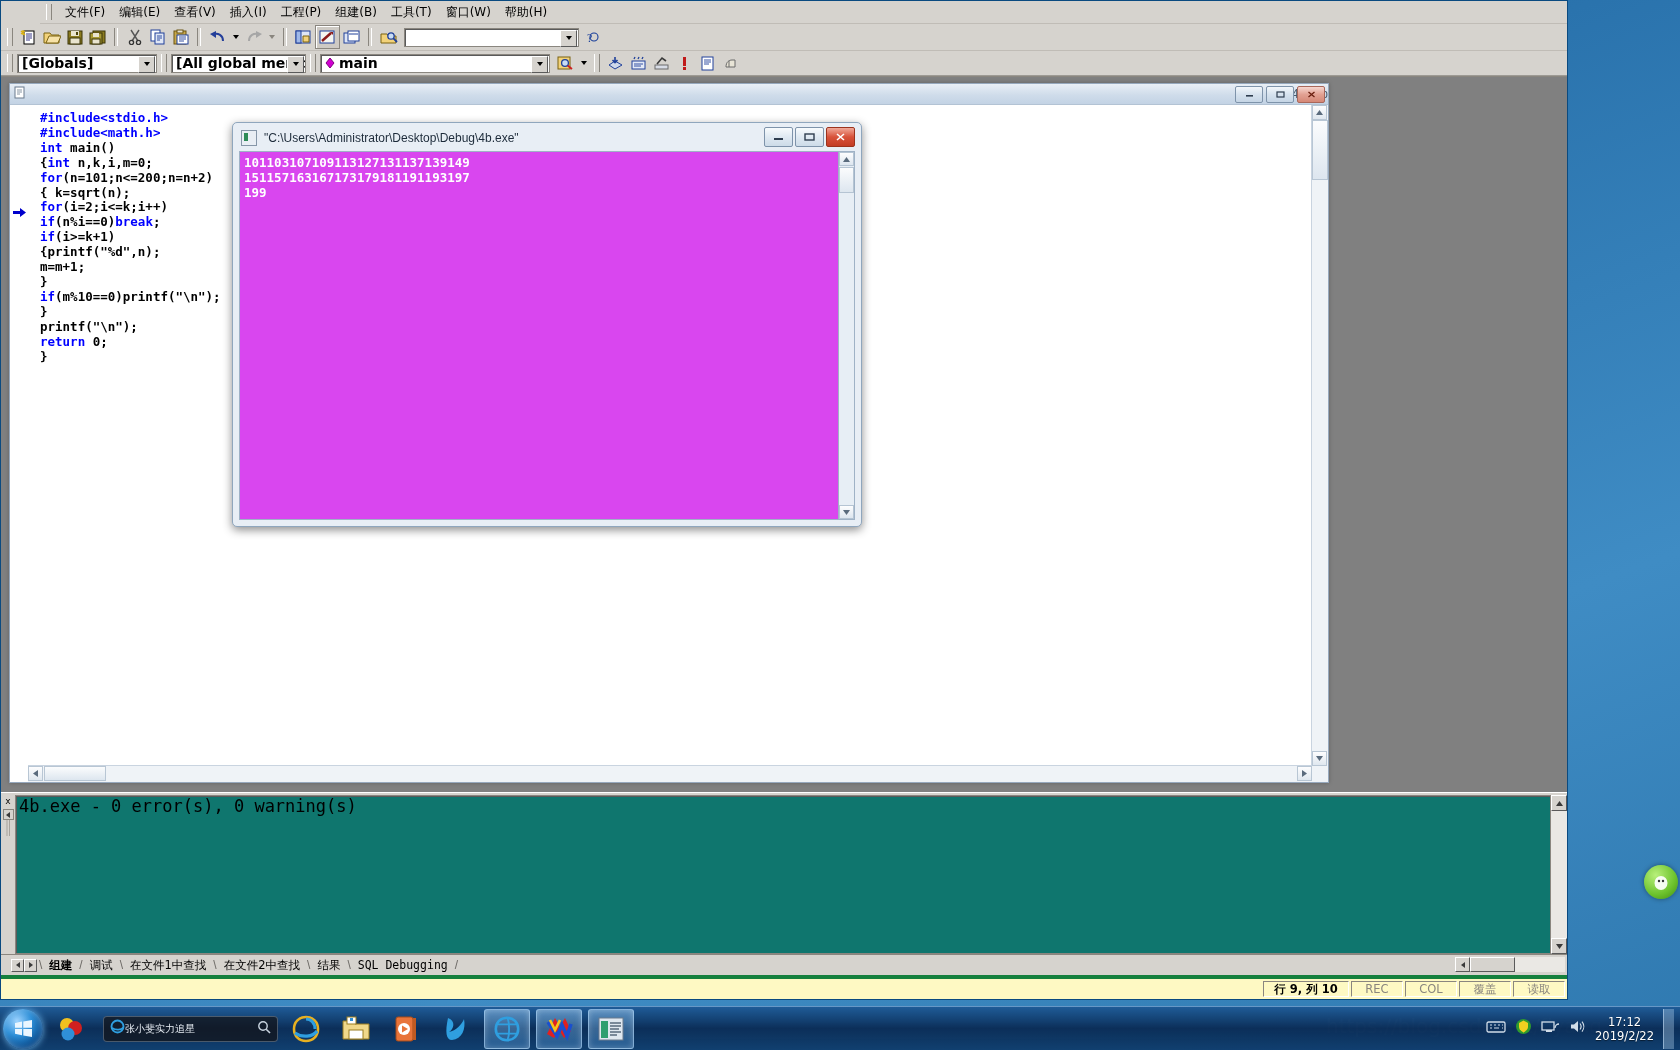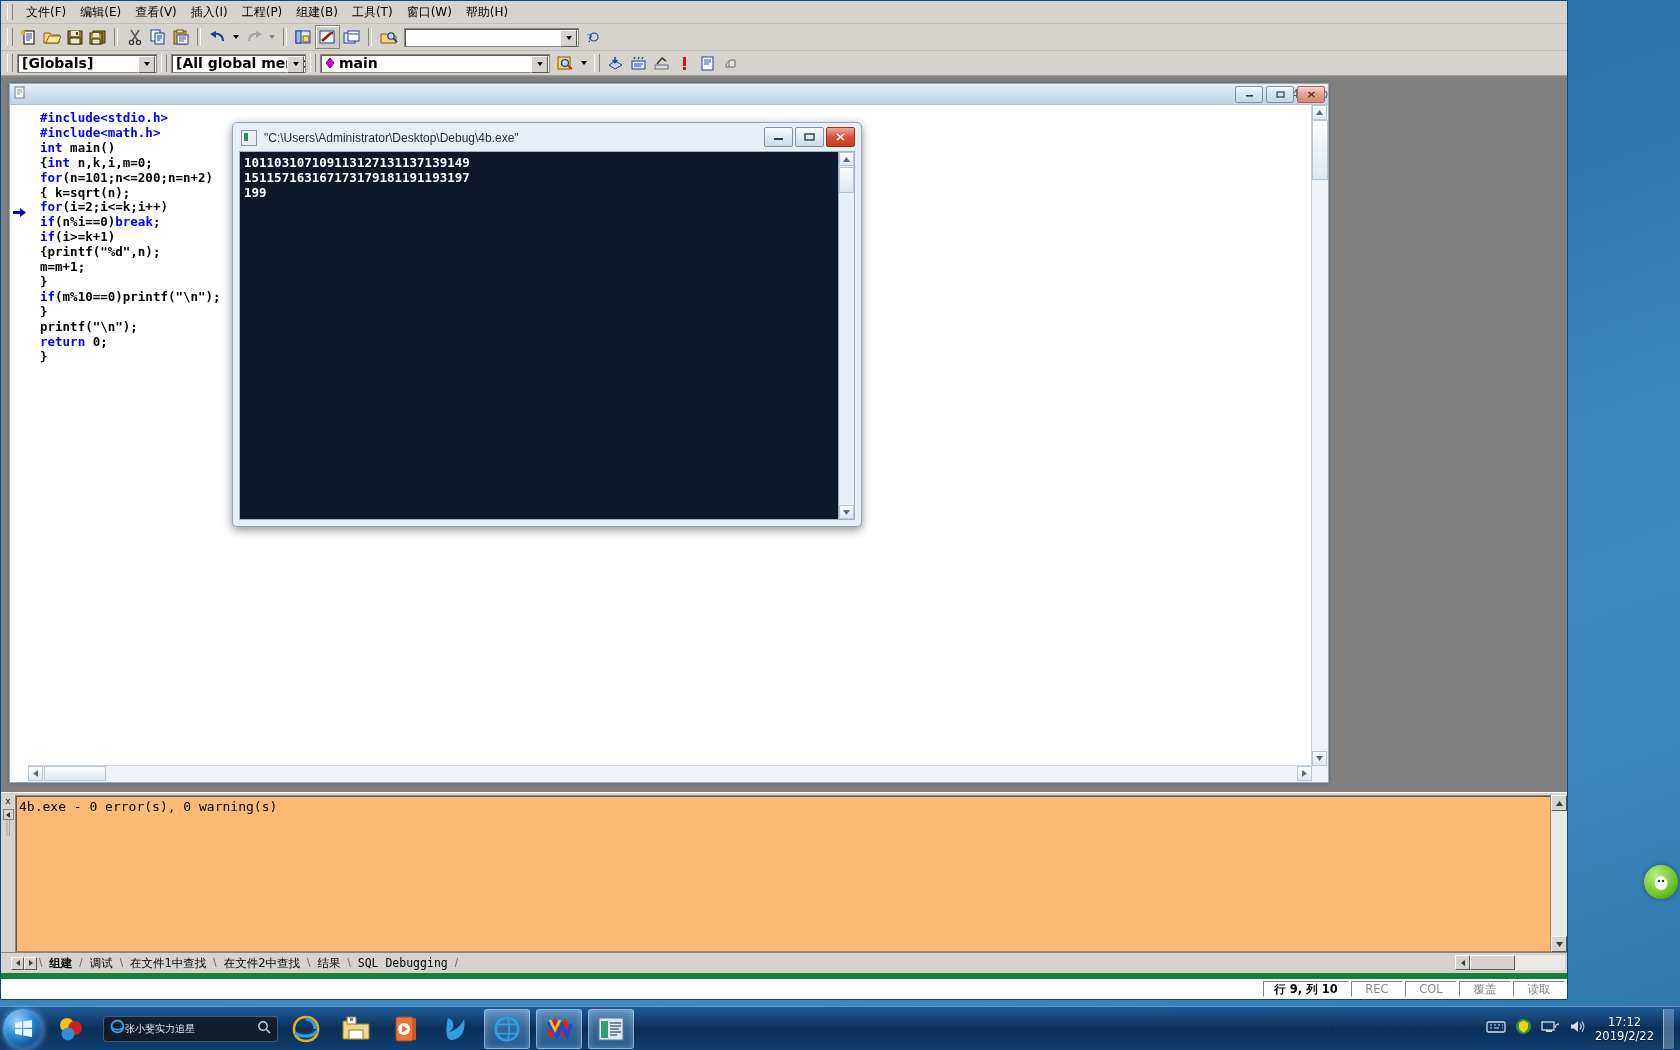--- a/index.html
+++ b/index.html
@@ -51,20 +51,21 @@
     color:#fff;font-size:11px;line-height:1;
   }
   .tbtn.close{background:linear-gradient(to bottom,#e58a7a,#cf4c34 48%,#b53a22 52%,#d8654c);border-color:#8e2a14;}
   .tbtn svg{display:block;}
 
   
   .menubar{
     height:22px;background:#d6d3ce;display:flex;align-items:center;
     border-bottom:1px solid #c0bcb6;
     padding-left:6px;
+    margin-left:39px;
   }
   .menubar .grip{
     width:4px;height:16px;margin-right:6px;
     border-left:1px solid #fff;border-right:1px solid #8a867f;
   }
   .menu-item{
     font-size:12px;color:#000;padding:2px 7px;white-space:nowrap;cursor:default;
     font-family:"DejaVu Sans","Liberation Sans",sans-serif;
   }
 
@@ -168,21 +169,21 @@
   .cs-title .ctitle{font-size:12px;color:#1d2b3a;white-space:nowrap;}
   .cs-btns{position:absolute;right:2px;top:0px;display:flex;gap:2px;}
   .csbtn{
     width:27px;height:18px;border:1px solid #7e93aa;border-radius:2px;
     background:linear-gradient(to bottom,#f8fbfd,#dfe9f2 50%,#cddbe8);
     display:flex;align-items:center;justify-content:center;
   }
   .csbtn.cl{background:linear-gradient(to bottom,#f0a898,#d8523a 50%,#c33d25);border-color:#9c331d;}
   .cs-body{
     position:absolute;left:6px;right:6px;top:28px;bottom:6px;
-    background:#0f172a;border:1px solid #9fb2c6;box-sizing:border-box;display:flex;
+    background:#d946ef;border:1px solid #9fb2c6;box-sizing:border-box;display:flex;
   }
   .cs-out{
     flex:1;color:#ffffff;
     font-family:"DejaVu Sans Mono","Liberation Mono",monospace;
     font-size:12.5px;line-height:15px;white-space:pre;
     padding:3px 0 0 4px;font-weight:bold;letter-spacing:0px;
   }
   .cs-cursor{display:inline-block;width:7px;height:11px;background:#cfcfcf;vertical-align:-1px;}
   .cs-scroll{
     width:15px;background:#e7eef5;border-left:1px solid #9fb2c6;
@@ -195,24 +196,24 @@
   
   .outpane{
     flex:1;background:#d6d3ce;position:relative;display:flex;flex-direction:column;
     border-top:1px solid #fff;
   }
   .op-wrap{flex:1;display:flex;position:relative;padding:2px 0 0 0;}
   .op-left{width:14px;display:flex;flex-direction:column;align-items:center;padding-top:2px;flex:0 0 auto;}
   .op-x{font-size:9px;font-family:"DejaVu Sans Mono",monospace;line-height:9px;color:#000;}
   .op-mini{width:9px;height:9px;border:1px solid #8a867f;background:#d6d3ce;margin-top:3px;display:flex;align-items:center;justify-content:center;}
   .op-text{
-    flex:1;background:#fdba74;border:1px solid #8a867f;
+    flex:1;background:#0f766e;border:1px solid #8a867f;
     box-shadow:inset 1px 1px 0 #5a5a5a;margin-right:0;
     font-family:"DejaVu Sans Mono","Liberation Mono",monospace;
-    font-size:13px;line-height:15px;color:#000;white-space:pre;
+    font-size:17px;line-height:15px;color:#000;white-space:pre;
     padding:3px 12px 0 3px;overflow:hidden;position:relative;box-sizing:border-box;
   }
   .op-vs{width:16px;background:#d6d3ce;display:flex;flex-direction:column;flex:0 0 auto;}
   .op-vs .b{height:16px;background:#d6d3ce;border:1px solid #fff;border-right-color:#5a5a5a;border-bottom-color:#5a5a5a;box-sizing:border-box;display:flex;align-items:center;justify-content:center;}
   .op-vs .tr{flex:1;background:#eae8e4;}
   .tabrow{
     height:20px;display:flex;align-items:center;background:#d6d3ce;
     border-top:1px solid #8a867f;position:relative;
   }
   .tabnav{display:flex;margin-left:10px;margin-right:2px;}
@@ -225,22 +226,22 @@
   .tabdiv{color:#6d6a66;font-size:12px;}
   .tabhs{
     position:absolute;right:2px;top:2px;width:110px;height:15px;display:flex;
   }
   .tabhs .b{width:15px;height:15px;background:#d6d3ce;border:1px solid #fff;border-right-color:#5a5a5a;border-bottom-color:#5a5a5a;box-sizing:border-box;display:flex;align-items:center;justify-content:center;}
   .tabhs .tr{flex:1;background:#eae8e4;}
   .tabhs .th{width:45px;background:#d6d3ce;border:1px solid #fff;border-right-color:#5a5a5a;border-bottom-color:#5a5a5a;box-sizing:border-box;}
 
   
   .statusbar{
-    height:20px;background:#ffffff;display:flex;align-items:center;
-    border-top:6px solid #15803d;
+    height:20px;background:#fef9c3;display:flex;align-items:center;
+    border-top:4px solid #15803d;
   }
   .sb-main{flex:1;}
   .sb-cell{
     height:16px;min-width:52px;margin-right:2px;
     border:1px solid #8a867f;border-right-color:#fff;border-bottom-color:#fff;
     display:flex;align-items:center;justify-content:center;
     font-size:11.5px;color:#000;box-sizing:border-box;padding:0 4px;
     font-family:"DejaVu Sans","Liberation Sans",sans-serif;
   }
   .sb-cell.dim{color:#8a867f;}

